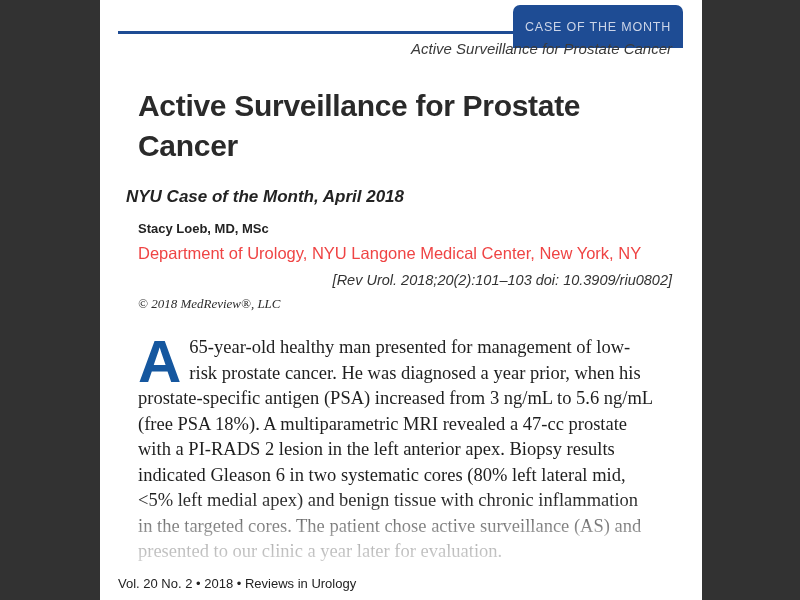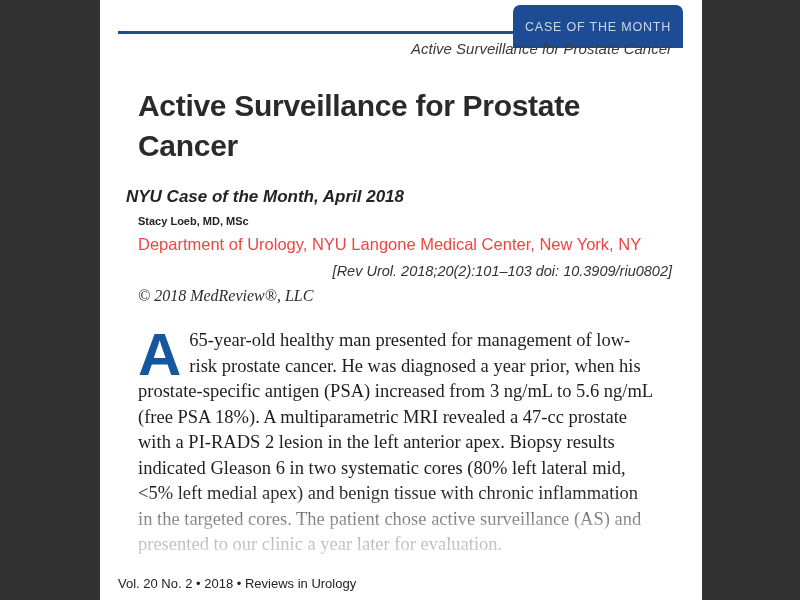--- a/index.html
+++ b/index.html
@@ -50,42 +50,42 @@
     letter-spacing: -0.3px;
   }
   .series {
     margin: 21px 30px 0 26px;
     font-size: 17px;
     font-weight: 700;
     font-style: italic;
     color: #232323;
   }
   .author {
-    margin: 8px 30px 0 38px;
-    font-size: 11px;
+    margin: 14px 30px 0 38px;
+    font-size: 13px;
     font-weight: 700;
     color: #232323;
   }
   .affiliation {
     margin: 8px 30px 0 38px;
     font-size: 16.5px;
     color: #ef4444;
   }
   .citation {
     margin: 9px 30px 0 38px;
     font-size: 14.5px;
     font-style: italic;
     color: #333333;
     text-align: right;
   }
   .copyright {
     margin: 8px 30px 0 38px;
     font-family: "Liberation Serif", serif;
     font-style: italic;
-    font-size: 16px;
+    font-size: 13px;
     color: #2d2d2d;
   }
   .article-body {
     position: relative;
     margin: 23px 0 0 38px;
     width: 518px;
     font-family: "Liberation Serif", serif;
     font-size: 18.5px;
     line-height: 25.5px;
     color: #1e1e1e;

